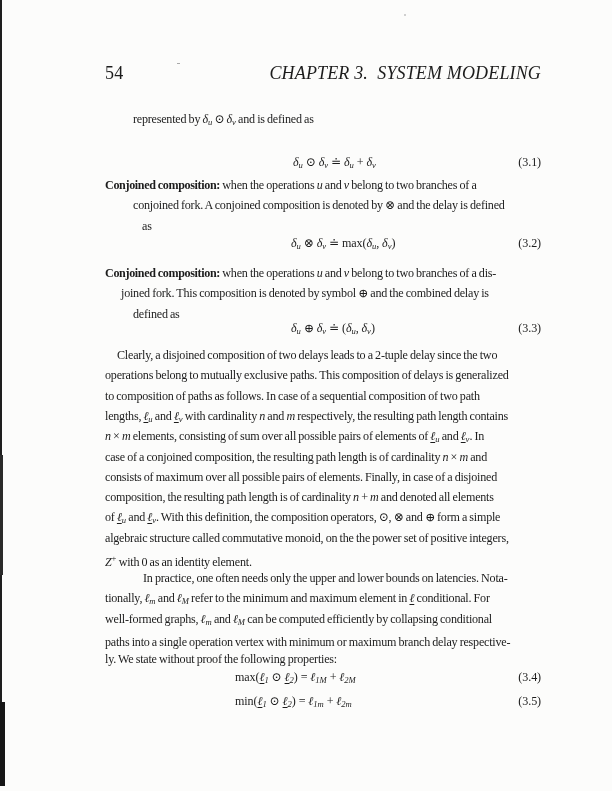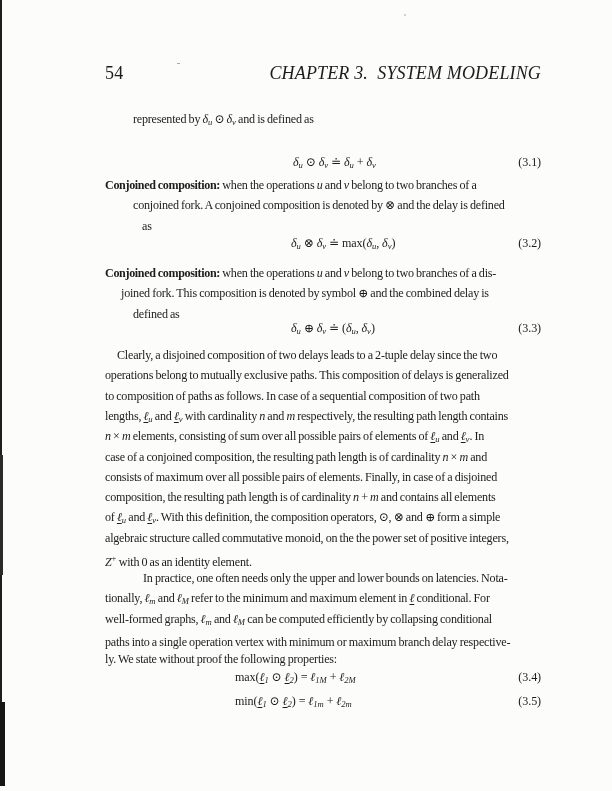--- a/index.html
+++ b/index.html
@@ -70,21 +70,21 @@
       <span class="eq-body" style="left: 186px;"><span class="sg-i">δ</span><span class="sg-sb">u</span><span class="sg-t"> ⊕ </span><span class="sg-i">δ</span><span class="sg-sb">v</span><span class="sg-t"> ≐ (</span><span class="sg-i">δ</span><span class="sg-sb">u</span><span class="sg-t">, </span><span class="sg-i">δ</span><span class="sg-sb">v</span><span class="sg-t">)</span></span>
       <span class="eq-num">(3.3)</span>
     </div>
     <div class="line" style="top: 348px; left: 12px;"><span class="sg-t">Clearly, a disjoined composition of two delays leads to a 2-tuple delay since the two</span></div>
     <div class="line" style="top: 368.3px; left: 0px;"><span class="sg-t">operations belong to mutually exclusive paths. This composition of delays is generalized</span></div>
     <div class="line" style="top: 388.6px; left: 0px;"><span class="sg-t">to composition of paths as follows. In case of a sequential composition of two path</span></div>
     <div class="line" style="top: 408.9px; left: 0px;"><span class="sg-t">lengths, </span><span class="sg-lu">ℓ</span><span class="sg-sb">u</span><span class="sg-t"> and </span><span class="sg-lu">ℓ</span><span class="sg-sb">v</span><span class="sg-t"> with cardinality </span><span class="sg-i">n</span><span class="sg-t"> and </span><span class="sg-i">m</span><span class="sg-t"> respectively, the resulting path length contains</span></div>
     <div class="line" style="top: 429.2px; left: 0px;"><span class="sg-i">n</span><span class="sg-t"> × </span><span class="sg-i">m</span><span class="sg-t"> elements, consisting of sum over all possible pairs of elements of </span><span class="sg-lu">ℓ</span><span class="sg-sb">u</span><span class="sg-t"> and </span><span class="sg-lu">ℓ</span><span class="sg-sb">v</span><span class="sg-t">. In</span></div>
     <div class="line" style="top: 449.5px; left: 0px;"><span class="sg-t">case of a conjoined composition, the resulting path length is of cardinality </span><span class="sg-i">n</span><span class="sg-t"> × </span><span class="sg-i">m</span><span class="sg-t"> and</span></div>
     <div class="line" style="top: 469.8px; left: 0px;"><span class="sg-t">consists of maximum over all possible pairs of elements. Finally, in case of a disjoined</span></div>
-    <div class="line" style="top: 490.1px; left: 0px;"><span class="sg-t">composition, the resulting path length is of cardinality </span><span class="sg-i">n</span><span class="sg-t"> + </span><span class="sg-i">m</span><span class="sg-t"> and contains all elements</span></div>
+    <div class="line" style="top: 490.1px; left: 0px;"><span class="sg-t">composition, the resulting path length is of cardinality </span><span class="sg-i">n</span><span class="sg-t"> + </span><span class="sg-i">m</span><span class="sg-t"> and denoted all elements</span></div>
     <div class="line" style="top: 510.4px; left: 0px;"><span class="sg-t">of </span><span class="sg-lu">ℓ</span><span class="sg-sb">u</span><span class="sg-t"> and </span><span class="sg-lu">ℓ</span><span class="sg-sb">v</span><span class="sg-t">. With this definition, the composition operators, ⊙, ⊗ and ⊕ form a simple</span></div>
     <div class="line" style="top: 530.7px; left: 0px;"><span class="sg-t">algebraic structure called commutative monoid, on the the power set of positive integers,</span></div>
     <div class="line" style="top: 551px; left: 0px;"><span class="sg-i">Z</span><span class="sg-sp">+</span><span class="sg-t"> with 0 as an identity element.</span></div>
     <div class="line" style="top: 571px; left: 18px; margin-left: 20px;"><span class="sg-t">In practice, one often needs only the upper and lower bounds on latencies. Nota-</span></div>
     <div class="line" style="top: 591.3px; left: 0px;"><span class="sg-t">tionally, </span><span class="sg-i">ℓ</span><span class="sg-sb">m</span><span class="sg-t"> and </span><span class="sg-i">ℓ</span><span class="sg-sb">M</span><span class="sg-t"> refer to the minimum and maximum element in </span><span class="sg-lu">ℓ</span><span class="sg-t"> conditional. For</span></div>
     <div class="line" style="top: 611.6px; left: 0px;"><span class="sg-t">well-formed graphs, </span><span class="sg-i">ℓ</span><span class="sg-sb">m</span><span class="sg-t"> and </span><span class="sg-i">ℓ</span><span class="sg-sb">M</span><span class="sg-t"> can be computed efficiently by collapsing conditional</span></div>
     <div class="line" style="top: 635px; left: 0px;"><span class="sg-t">paths into a single operation vertex with minimum or maximum branch delay respective-</span></div>
     <div class="line" style="top: 652.2px; left: 0px;"><span class="sg-t">ly. We state without proof the following properties:</span></div>
     <div class="eq-row" style="top: 670px;">
       <span class="eq-body" style="left: 130px;"><span class="sg-t">max(</span><span class="sg-lu">ℓ</span><span class="sg-sb">1</span><span class="sg-t"> ⊙ </span><span class="sg-lu">ℓ</span><span class="sg-sb">2</span><span class="sg-t">)  =  </span><span class="sg-i">ℓ</span><span class="sg-sb">1M</span><span class="sg-t"> + </span><span class="sg-i">ℓ</span><span class="sg-sb">2M</span></span>

